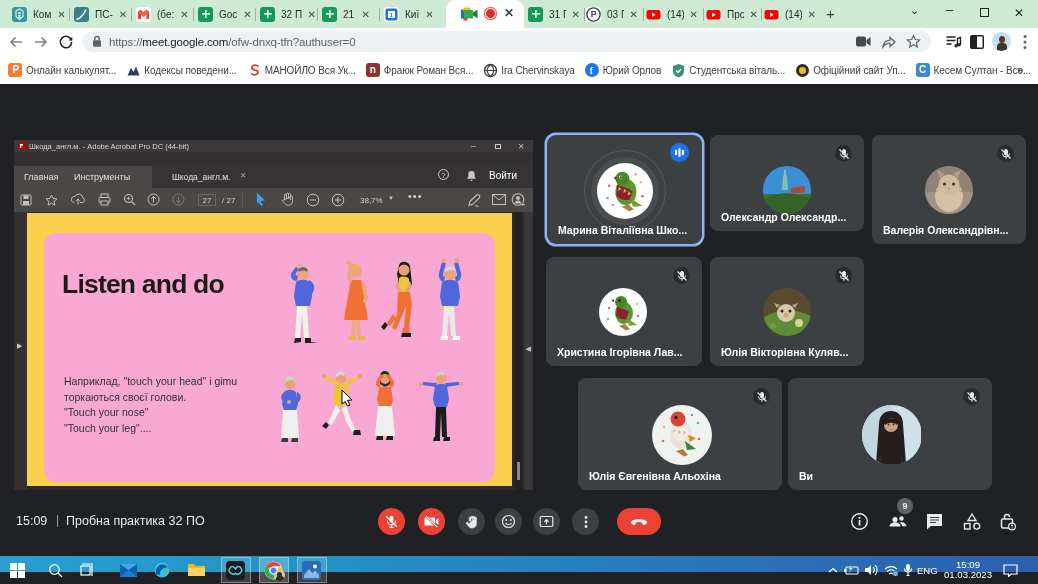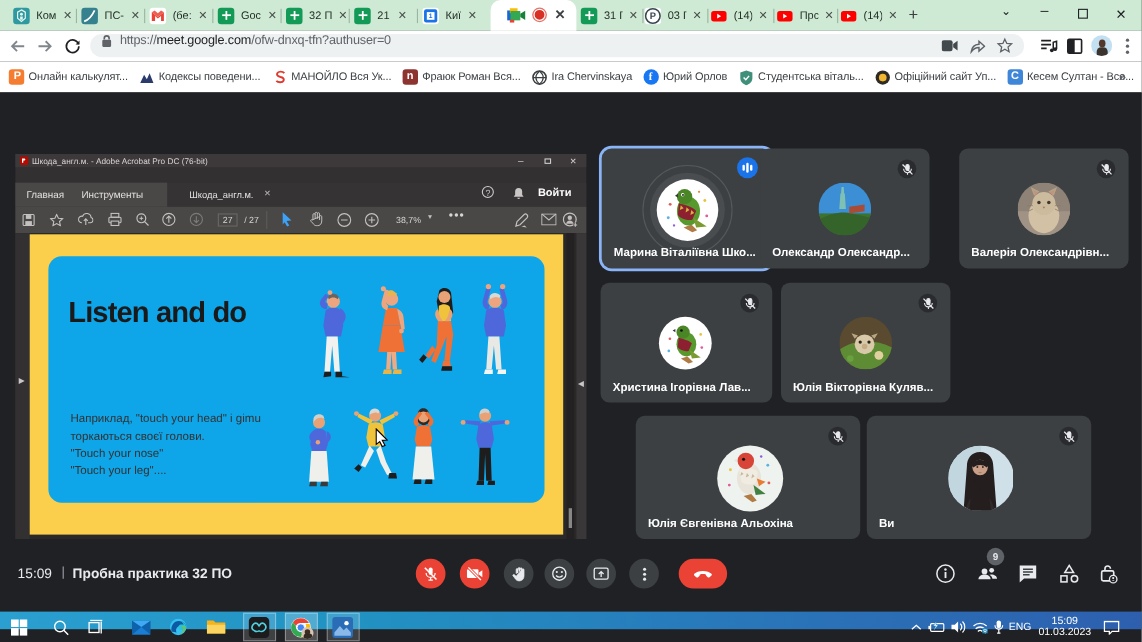--- a/index.html
+++ b/index.html
@@ -14,21 +14,21 @@
 .tsep{position:absolute;top:8px;width:1px;height:13px;background:#9ab5a0}
 .fav{width:15px;height:15px;border-radius:3px;display:inline-block;flex:none}
 .shic{position:relative;background:#149a57}
 .shic::after{content:"";position:absolute;left:3.5px;top:3.5px;width:8px;height:8px;background:
  linear-gradient(#fff,#fff) 0 3.1px/8px 1.6px no-repeat,
  linear-gradient(#fff,#fff) 3.2px 0/1.6px 8px no-repeat}
 .ytic{background:transparent}
 #activetab{position:absolute;left:446px;top:0;width:78px;height:28px;background:#fff;border-radius:9px 9px 0 0}
 
 #navbar{position:absolute;left:0;top:28px;width:1038px;height:28px;background:#fff}
-#omni{position:absolute;left:82px;top:3px;width:849px;height:21px;border-radius:11px;background:#eef1f2;display:flex;font-size:12px;color:#5f6368}
+#omni{position:absolute;left:82px;top:3px;width:849px;height:21px;border-radius:11px;background:#eef1f2;display:flex;align-items:center;font-size:12px;color:#5f6368}
 
 #bookmarks{position:absolute;left:0;top:56px;width:1038px;height:28px;background:#fff;display:flex;align-items:center;font-size:10px;color:#3c4043;letter-spacing:-.1px}
 .bm{display:flex;align-items:center;margin-left:10px;white-space:nowrap}
 .bm .bic{width:14px;height:14px;margin-right:4px;flex:none;border-radius:3px}
 
 #meet{position:absolute;left:0;top:84px;width:1038px;height:472px;background:#202124}
 #banner{position:absolute;left:14px;top:6px;width:1011px;height:30px;background:#3c4043;border-radius:8px;display:flex;align-items:center}
 
 .tile{position:absolute;background:#3c4043;border-radius:8px}
 .tname{position:absolute;left:11px;bottom:8px;color:#fff;font-size:10.5px;font-weight:700;letter-spacing:0}
@@ -271,21 +271,21 @@
       </div>
       <span class="abs" style="right:13px;top:8px;width:19px;height:19px;border-radius:50%;background:#1a73e8"><svg width="19" height="19" viewBox="0 0 21 21">
             <g fill="#fff">
               <rect x="5.5" y="7.5" width="2.4" height="6" rx="1.2"></rect>
               <rect x="9.3" y="5.5" width="2.4" height="10" rx="1.2"></rect>
               <rect x="13.1" y="7.5" width="2.4" height="6" rx="1.2"></rect>
             </g>
           </svg></span>
       <span class="tname">Марина Віталіївна Шко...</span>
     </div>
-    <div class="tile" style="left:691px;top:51px;width:154px;height:109px">
+    <div class="tile" style="left:710px;top:51px;width:154px;height:96px">
       <div class="avatar" style="left:53px;top:31px"><svg width="48" height="48" viewBox="0 0 48 48">
             <rect width="48" height="30" fill="#3c8fd4"></rect>
             <rect y="28" width="48" height="20" fill="#3e7231"></rect>
             <path d="M0 34c10-6 22-8 30-6l18 4v16H0z" fill="#35642a"></path>
             <path d="M20 10h4l1 14h-6zM21 4h2l.5 8h-3z" fill="#7fc0b4"></path>
             <path d="M28 22l14-2v6l-14 2z" fill="#a84c38"></path>
           </svg></div>
       <div class="mute">
           <svg width="12" height="12" viewBox="0 0 12 12">
             <g stroke="#e8eaed" fill="#e8eaed">
@@ -422,39 +422,39 @@
       <span class="tname">Ви</span>
     </div>
 
     <div id="acrobat">
 
       <div class="abs" style="left:0;top:0;width:519px;height:12px;background:#3d393a">
         <svg class="abs" style="left:4px;top:2px" width="8" height="8" viewBox="0 0 8 8">
             <rect width="8" height="8" rx="1.5" fill="#b30b00"></rect>
             <path d="M2 2h2.2c1 0 1.3 1.6.1 1.8H3.2V6H2z" fill="#fff"></path>
           </svg>
-        <span class="abs" style="left:15px;top:2px;font-size:7.5px;color:#d8d4d4;white-space:nowrap">Шкода_англ.м. - Adobe Acrobat Pro DC (76-bit)</span>
+        <span class="abs" style="left:15px;top:2px;font-size:7.5px;color:#d8d4d4;white-space:nowrap">Шкода_англ.м. - Adobe Acrobat Pro DC (44-bit)</span>
         <span class="abs" style="left:457px;top:1px;color:#ccc;font-size:9px">–</span>
         <span class="abs" style="left:481px;top:3.5px;width:5.5px;height:5.5px;border:1px solid #ccc"></span>
         <span class="abs" style="left:504px;top:1.5px;color:#ccc;font-size:7.5px">✕</span>
       </div>
 
 
       <div class="abs" style="left:0;top:26px;width:519px;height:22px;background:#363334">
         <div class="abs" style="left:0;top:0;width:138px;height:22px;background:#4a4747"></div>
         <span class="abs" style="left:10px;top:5.5px;font-size:9px;color:#e4e0e0">Главная</span>
         <span class="abs" style="left:60px;top:5.5px;font-size:9px;color:#e4e0e0">Инструменты</span>
         <span class="abs" style="left:158px;top:6px;font-size:8.5px;color:#e4e0e0">Шкода_англ.м.</span>
         <span class="abs" style="left:226px;top:5px;font-size:7.5px;color:#b8b4b4">✕</span>
         <span class="abs" style="left:424px;top:3px;width:11px;height:11px;border:1px solid #ccc;border-radius:50%;color:#ccc;font-size:8px;text-align:center;line-height:11px">?</span>
         <svg class="abs" style="left:452px;top:4px" width="11" height="12" viewBox="0 0 11 12">
             <path d="M5.5 1a3.2 3.2 0 0 1 3.2 3.2V7l1.3 1.8H1L2.3 7V4.2A3.2 3.2 0 0 1 5.5 1z" fill="#cac6c6"></path>
             <path d="M4.3 9.8a1.2 1.2 0 0 0 2.4 0z" fill="#cac6c6"></path>
           </svg>
-        <span class="abs" style="left:475px;top:4px;font-size:10px;font-weight:700;color:#fff">Войти</span>
+        <span class="abs" style="left:475px;top:4px;font-size:10px;font-weight:400;color:#fff">Войти</span>
       </div>
 
       <div class="abs" style="left:0;top:48px;width:519px;height:24px;background:#4a4747">
         <svg class="abs" style="left:6px;top:6px" width="12" height="12" viewBox="0 0 12 12">
             <rect x="1" y="1" width="10" height="10" rx="1" fill="none" stroke="#c4c0c0" stroke-width="1"></rect>
             <rect x="3.5" y="1.5" width="5" height="3.5" fill="#c4c0c0"></rect>
             <rect x="3" y="7" width="6" height="4" fill="#c4c0c0"></rect>
           </svg>
         <svg class="abs" style="left:31px;top:6px" width="13" height="12" viewBox="0 0 13 12">
             <path d="M6.5 1l1.6 3.4 3.9.4-2.9 2.6.8 3.8-3.4-2-3.4 2 .8-3.8L1 4.8l3.9-.4z" fill="none" stroke="#c4c0c0" stroke-width="1"></path>
@@ -516,21 +516,21 @@
             <path d="M12 10.5v4M10 12.5h4" stroke="#4a4747" stroke-width="2.2"></path>
             <path d="M12 10.8v3.4M10.3 12.5h3.4" stroke="#c4c0c0" stroke-width="1"></path>
           </svg>
       </div>
 
       <div class="abs" style="left:0;top:72px;width:519px;height:278px;background:#2a2829">
         <div class="abs" style="left:0;top:0;width:13px;height:278px;background:#333031"></div>
         <span class="abs" style="left:3px;top:130px;color:#cac6c6;font-size:7px">▶</span>
 
         <div class="abs" style="left:13px;top:1px;width:485px;height:273px;background:#fbce4c">
-          <div class="abs" style="left:17px;top:20px;width:451px;height:224px;background:#0ea5e9;border-radius:12px">
+          <div class="abs" style="left:17px;top:20px;width:451px;height:249px;background:#f9a8d4;border-radius:12px">
             <span class="abs" style="left:18px;top:36px;font-size:26.5px;font-weight:700;color:#1a1a1a;letter-spacing:-.8px">Listen and do</span>
             <span class="abs" style="left:20px;top:141px;font-size:10.5px;color:#333;line-height:15.7px">Наприклад, "touch your head" і gimu<br>торкаються своєї голови.<br>"Touch your nose"<br>"Touch your leg"....</span>
             <svg class="abs" style="left:225px;top:25px" width="210" height="195" viewBox="0 0 210 195">
 
               <g>
                 <circle cx="34" cy="16" r="6" fill="#eda57f"></circle>
                   <path d="M29 12c2-4 8-4 10 0l-1 2c-2-2-6-2-8 0z" fill="#6b6560"></path>
                 <path d="M27 24c4-3 10-3 14 0l2 14-2 10H27l-2-10z" fill="#4e68dc"></path>
                 <path d="M40 22c4 2 6 6 5 10l-4 8-3-2 3-8z" fill="#4e68dc"></path>
                 <path d="M28 23c-5 0-8-5-5-9l4-5 3 2-3 4c-1 2 0 3 2 3z" fill="#4e68dc"></path>
@@ -631,21 +631,21 @@
             <div class="abs" style="left:2px;top:250px;width:3px;height:18px;background:#8a8686"></div>
           </div>
 
         <div class="abs" style="left:510px;top:0;width:9px;height:278px;background:#3a3738"></div>
         <span class="abs" style="left:511.5px;top:133px;color:#cac6c6;font-size:7px">◀</span>
       </div>
     </div>
 
     <span class="abs" style="left:16px;top:430px;color:#e8eaed;font-size:12.5px;font-weight:500">15:09</span>
     <span class="abs" style="left:56px;top:429px;color:#9aa0a6;font-size:12px">|</span>
-    <span class="abs" style="left:66px;top:430px;color:#e8eaed;font-size:12.5px;font-weight:700">Пробна практика 32 ПО</span>
+    <span class="abs" style="left:66px;top:430px;color:#e8eaed;font-size:12.5px;font-weight:400">Пробна практика 32 ПО</span>
     <span class="cbtn red" style="left:378px">
         <svg width="15" height="15" viewBox="0 0 15 15">
           <g fill="#fff" stroke="#fff">
             <rect x="5.7" y="1.8" width="3.6" height="6.8" rx="1.8" stroke="none"></rect>
             <path d="M3.4 6.8a4.1 4.1 0 0 0 8.2 0M7.5 11v2.2M5.5 13.4h4" fill="none" stroke-width="1.1"></path>
             <path d="M2.2 2.2l10.6 10.6" stroke-width="1.4" fill="none"></path>
           </g>
         </svg>
       </span>
     <span class="cbtn red" style="left:418px">

